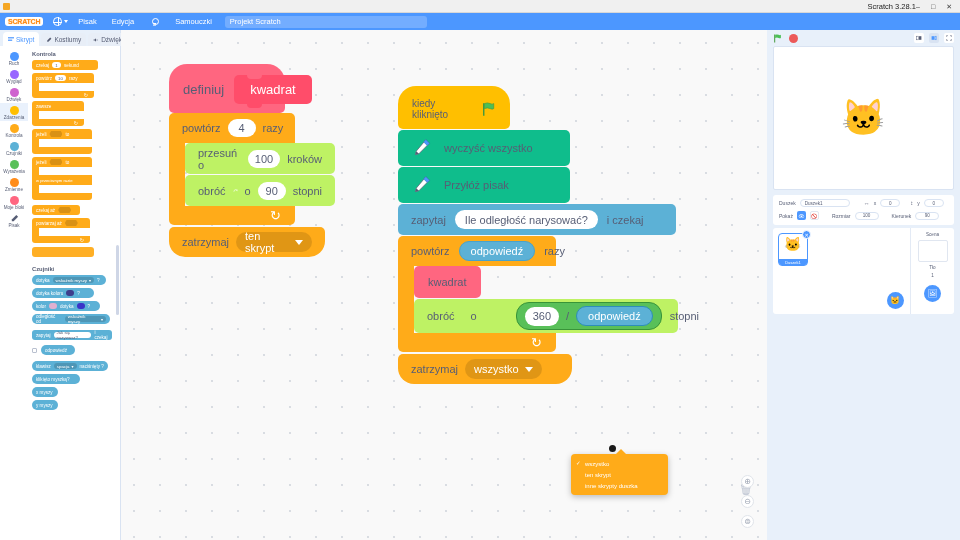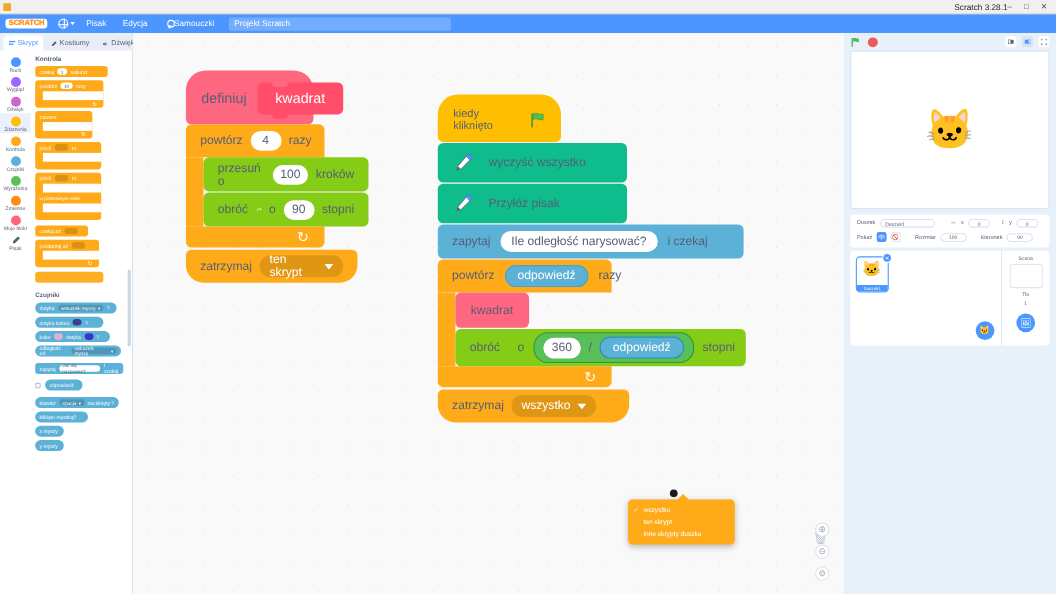--- a/index.html
+++ b/index.html
@@ -33,21 +33,21 @@
   .logo-text{
     font-size:7px; font-weight:bold; color:#ff8c1a; letter-spacing:-0.2px;
     text-shadow:0 0 1px #ffb04d;
   }
   .globe{display:flex;align-items:center;gap:2px;margin-left:5px;}
   .globe-ic{width:9px;height:9px;border:1.1px solid #fff;border-radius:50%;position:relative;}
   .globe-ic::before{content:"";position:absolute;left:50%;top:-1.1px;bottom:-1.1px;width:0;border-left:1.1px solid #fff;}
   .globe-ic::after{content:"";position:absolute;top:50%;left:-1.1px;right:-1.1px;height:0;border-top:1.1px solid #fff;}
   .caret{width:0;height:0;border-left:2.5px solid transparent;border-right:2.5px solid transparent;border-top:3px solid #fff;}
   .m-item{padding:2px 5px;white-space:nowrap;cursor:pointer;}
-  .tutorials{display:flex;align-items:center;gap:0;margin-left:6px;}
+  .tutorials{display:flex;align-items:center;gap:17px;margin-left:6px;}
   .bulb{width:8px;height:8px;position:relative;}
   .bulb::before{content:"";position:absolute;left:1.5px;top:0;width:5px;height:5px;border:1.1px solid #fff;border-radius:50%;}
   .bulb::after{content:"";position:absolute;left:2.6px;top:5.5px;width:2.8px;height:1px;background:#fff;box-shadow:0 1.6px 0 #fff;}
   .proj-name{
     margin-left:8px;background:rgba(255,255,255,.22);border-radius:3px;
     height:12px;width:202px;display:flex;align-items:center;padding:0 5px;font-size:7.5px;color:#fff;
   }
 
   
   .app{display:flex;height:514px;background:#e8f0fa;}
@@ -88,21 +88,21 @@
   .ws{flex:1;position:relative;background:#f9f9f9;overflow:hidden;}
   .ws::before{
     content:"";position:absolute;inset:0;
     background-image:radial-gradient(circle, #d6dae0 0.7px, transparent 0.8px);
     background-size:26px 26px;
   }
   .zoom-ctrls{position:absolute;right:13px;bottom:16px;display:flex;flex-direction:column;gap:7px;z-index:5;}
   .zbtn{width:13px;height:13px;border-radius:50%;background:#fff;border:1px solid #e0e4ea;display:flex;align-items:center;justify-content:center;color:#9aa2b1;font-size:8px;cursor:pointer;}
   .trash{position:absolute;right:14px;bottom:48px;color:#b9c0cf;font-size:11px;}
   .cap{display:flex;align-items:center;gap:7px;padding:0 13px;height:30px;border-radius:5px;}
-  .c-motion{background:#84cc16;}
+  .c-motion{background:#bef264;}
   .c-control{background:#ffab19;}
   .c-pen{background:#0fbd8c;}
   .c-sense{background:#5cb1d6;}
   .c-my{background:#ff6680;}
 
   .inp{background:#fff;border-radius:11px;min-width:28px;height:18px;display:flex;align-items:center;justify-content:center;color:#575e75;font-size:11px;padding:0 8px;}
   .inp-txt{background:#fff;border-radius:11px;height:19px;display:flex;align-items:center;color:#575e75;font-size:11px;padding:0 10px;}
   .dd{border-radius:11px;height:20px;display:flex;align-items:center;gap:6px;color:#fff;font-size:11px;padding:0 9px;}
   .dd.ctl{background:rgba(0,0,0,.12);}
   .dd-arrow{width:0;height:0;border-left:4px solid transparent;border-right:4px solid transparent;border-top:5px solid #fff;}
@@ -508,21 +508,21 @@
             <div class="cap c-my" style="height:32px;width:67px;padding:0 14px">
               <span>kwadrat</span>
             </div>
             <div class="cap c-motion" style="height:34px;width:264px;margin-top:1px;gap:8px">
               <span>obróć</span>
               <svg width="14" height="14" viewBox="0 0 16 16">
                 <path d="M3 9 A5.5 5.5 0 0 1 13 6" stroke="#fff" stroke-width="2" fill="none" stroke-linecap="round"></path>
                 <path d="M13.5 2.5 L14.5 7 L10 6.5 Z" fill="#fff"></path>
               </svg>
               <span>o</span>
-              <span style="background:#59c059;border:1.5px solid #389438;border-radius:13px;display:flex;align-items:center;gap:7px;padding:3px 8px;">
+              <span style="background:#59c059;border:1.5px solid #389438;border-radius:13px;display:flex;align-items:center;gap:7px;padding:3px 8px;margin-left:31px;">
                 <span class="inp" style="height:19px;min-width:32px">360</span>
                 <span>/</span>
                 <span class="rep-ov">odpowiedź</span>
               </span>
               <span>stopni</span>
             </div>
           </div>
         </div>
         <div class="cb-bottom c-control" style="width:158px;justify-content:flex-end;padding-right:14px">
           <span class="loop-arrow">↻</span>

